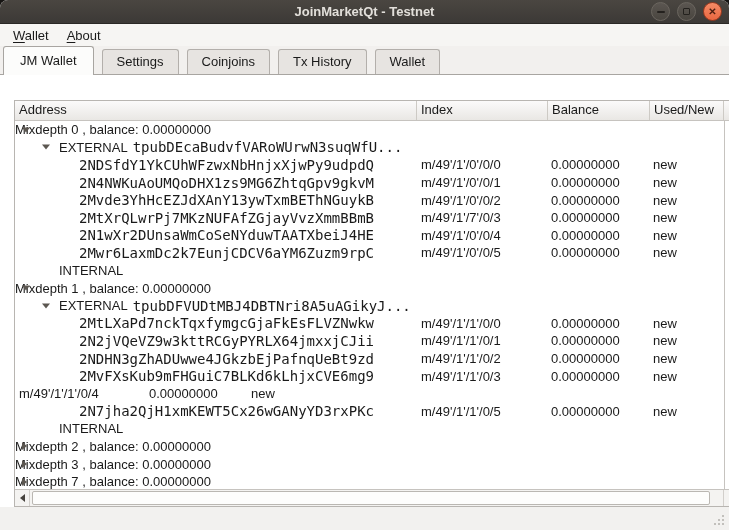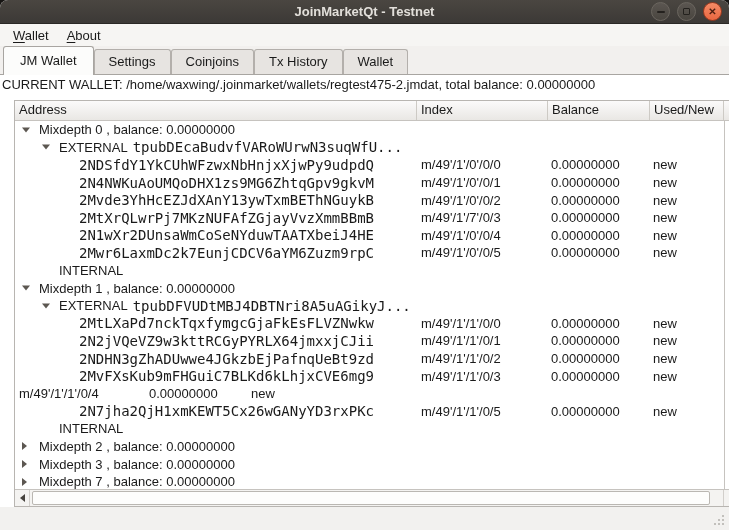--- a/index.html
+++ b/index.html
@@ -31,21 +31,21 @@
   .menubar{height:22px;background:#f6f5f3;display:flex;align-items:center;padding-left:4px;font-size:13px;}
   .menu-item{padding:2px 9px;cursor:pointer;}
   .menu-item .mn{text-decoration:underline;text-underline-offset:2px;}
   
   .tabbar{
     height:29px;background:#f2f0ee;border-bottom:1px solid #a8a5a1;
     display:flex;align-items:flex-end;padding-left:3px;position:relative;
   }
   .tab{
     font-size:13px;background:#e7e4e1;border:1px solid #b3afab;border-bottom:none;
-    border-radius:3px 3px 0 0;padding:4px 14px 5px;margin-right:0px;cursor:pointer;
+    border-radius:3px 3px 0 0;padding:4px 14px 5px;margin-right:8px;cursor:pointer;
     position:relative;z-index:1;
   }
   .tab.active{
     background:#fcfcfb;border-color:#a8a5a1;padding:6px 16px 7px;
     margin-bottom:-1px;z-index:2;
   }
   
   .banner{height:19px;background:#ffffff;display:flex;align-items:center;padding-left:2px;font-size:13px;white-space:nowrap;}
   
   .tree{
@@ -61,21 +61,21 @@
   .vgutter{flex:1;background:#ffffff;border-left:1px solid #c6c3bf;}
   .row{height:17.6px;display:flex;align-items:center;font-size:13px;cursor:default;}
   .c-addr{width:402px;flex:none;position:relative;display:flex;align-items:center;overflow:hidden;white-space:nowrap;height:100%;}
   .c-idx{width:131px;flex:none;padding-left:4px;white-space:nowrap;}
   .c-bal{width:102px;flex:none;padding-left:3px;white-space:nowrap;}
   .c-used{flex:1;padding-left:3px;white-space:nowrap;}
   .expander{position:absolute;top:50%;transform:translateY(-50%);width:0;height:0;cursor:pointer;}
   .exp-open{border-left:4px solid transparent;border-right:4px solid transparent;border-top:5px solid #5c5751;}
   .exp-closed{border-top:4px solid transparent;border-bottom:4px solid transparent;border-left:5px solid #5c5751;}
   .d0 .expander{left:7px;} .d1 .expander{left:27px;}
-  .d0 .lbl{margin-left:24px;} .d1 .lbl{margin-left:44px;} .d2 .lbl{margin-left:64px;}
+  .d0 .lbl{} .d1 .lbl{margin-left:44px;} .d2 .lbl{margin-left:64px;}
   .mono{font-family:"DejaVu Sans Mono", monospace;font-size:14px;}
   .lbl2{margin-left:5px;}
   
   .hscroll{height:17px;flex:none;border-top:1px solid #c6c3bf;background:#f4f3f1;position:relative;}
   .hs-btn{position:absolute;top:0;bottom:0;display:flex;align-items:center;justify-content:center;background:#f4f3f1;cursor:pointer;}
   .hs-left{left:0;width:15px;border-right:1px solid #d2cfcb;}
   .hs-right{right:0;width:17px;border-left:1px solid #d2cfcb;}
   .arr{width:0;height:0;}
   .arr-left{border-top:4px solid transparent;border-bottom:4px solid transparent;border-right:5px solid #46423e;}
   .arr-right{border-top:4px solid transparent;border-bottom:4px solid transparent;border-left:5px solid #46423e;}
@@ -116,21 +116,20 @@
   </div>
 
   <div class="tabbar">
     <div class="tab active">JM Wallet</div>
     <div class="tab">Settings</div>
     <div class="tab">Coinjoins</div>
     <div class="tab">Tx History</div>
     <div class="tab">Wallet</div>
   </div>
 
-  <div class="banner">CURRENT WALLET: /home/waxwing/.joinmarket/wallets/regtest475-2.jmdat, total balance: 0.00000000</div>
 
   <div class="tree">
     <div class="tree-header">
       <div class="th c0">Address</div>
       <div class="th c1">Index</div>
       <div class="th c2">Balance</div>
       <div class="th c3">Used/New</div>
       <div class="th filler"></div>
     </div>
     <div class="tree-body">

